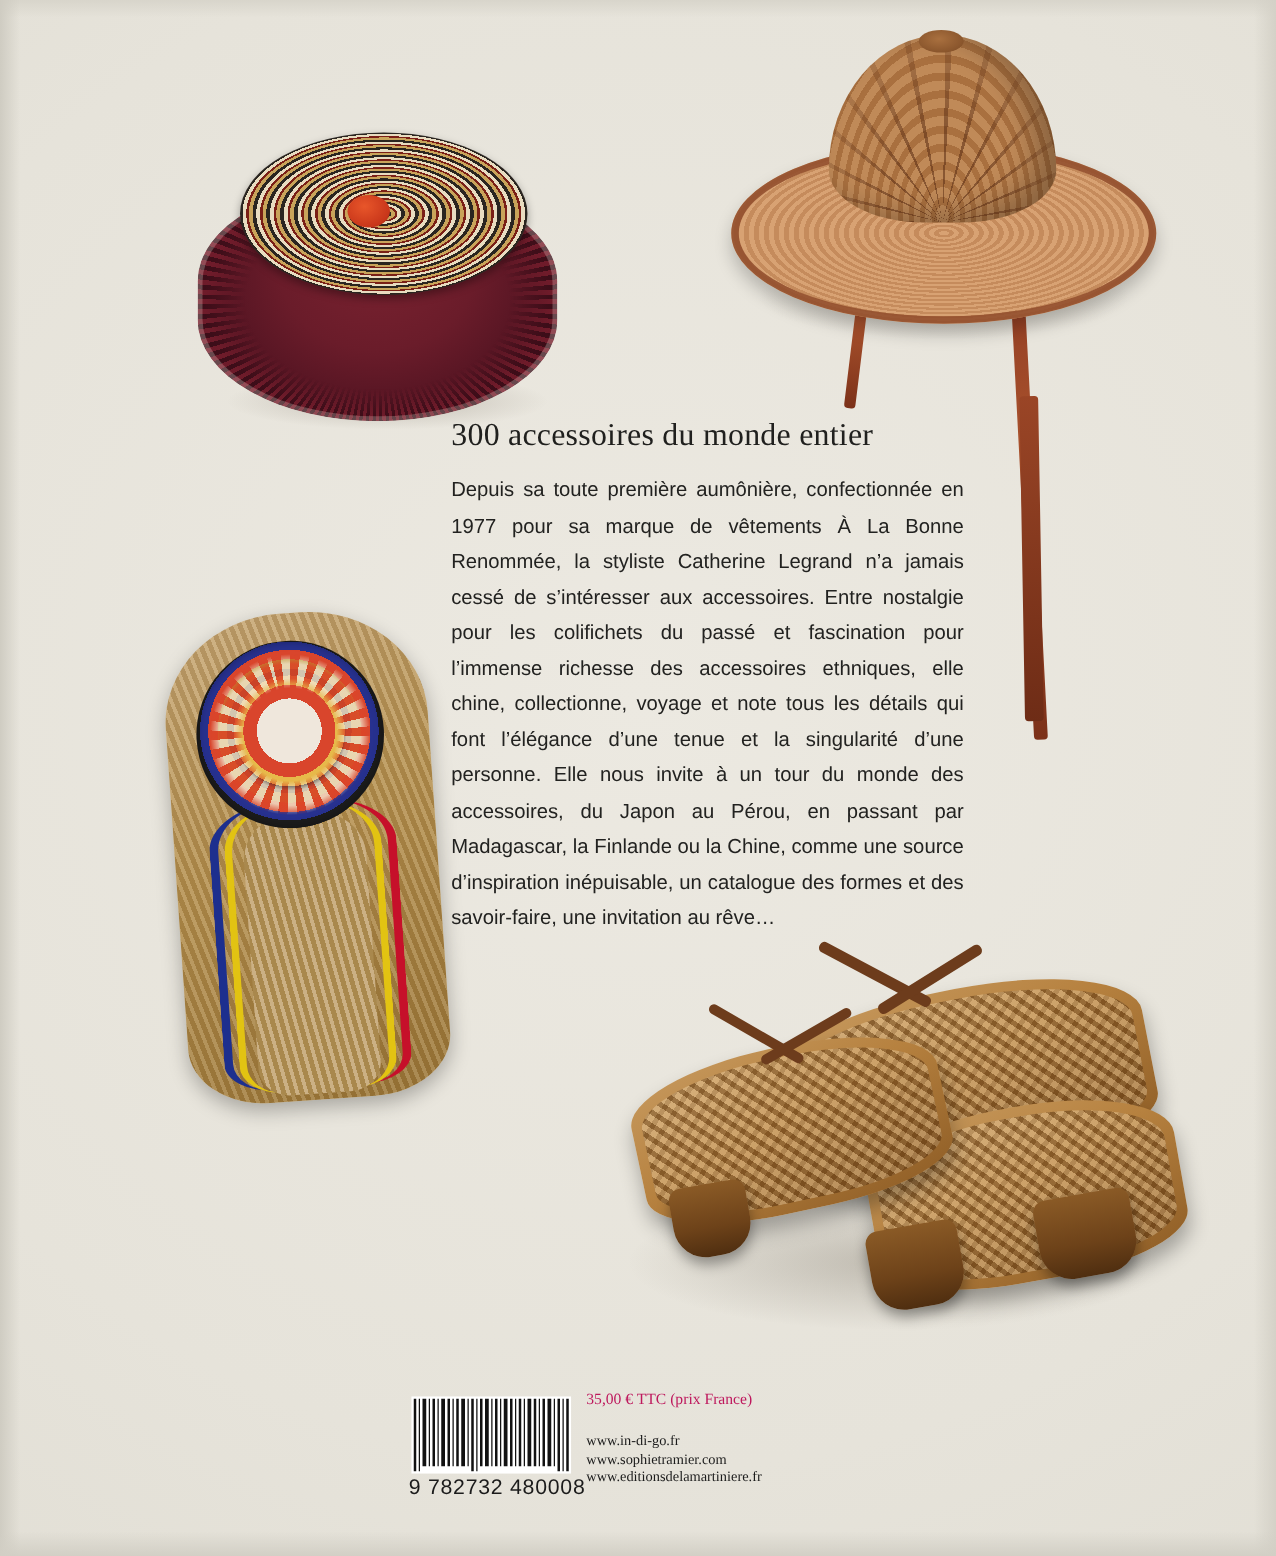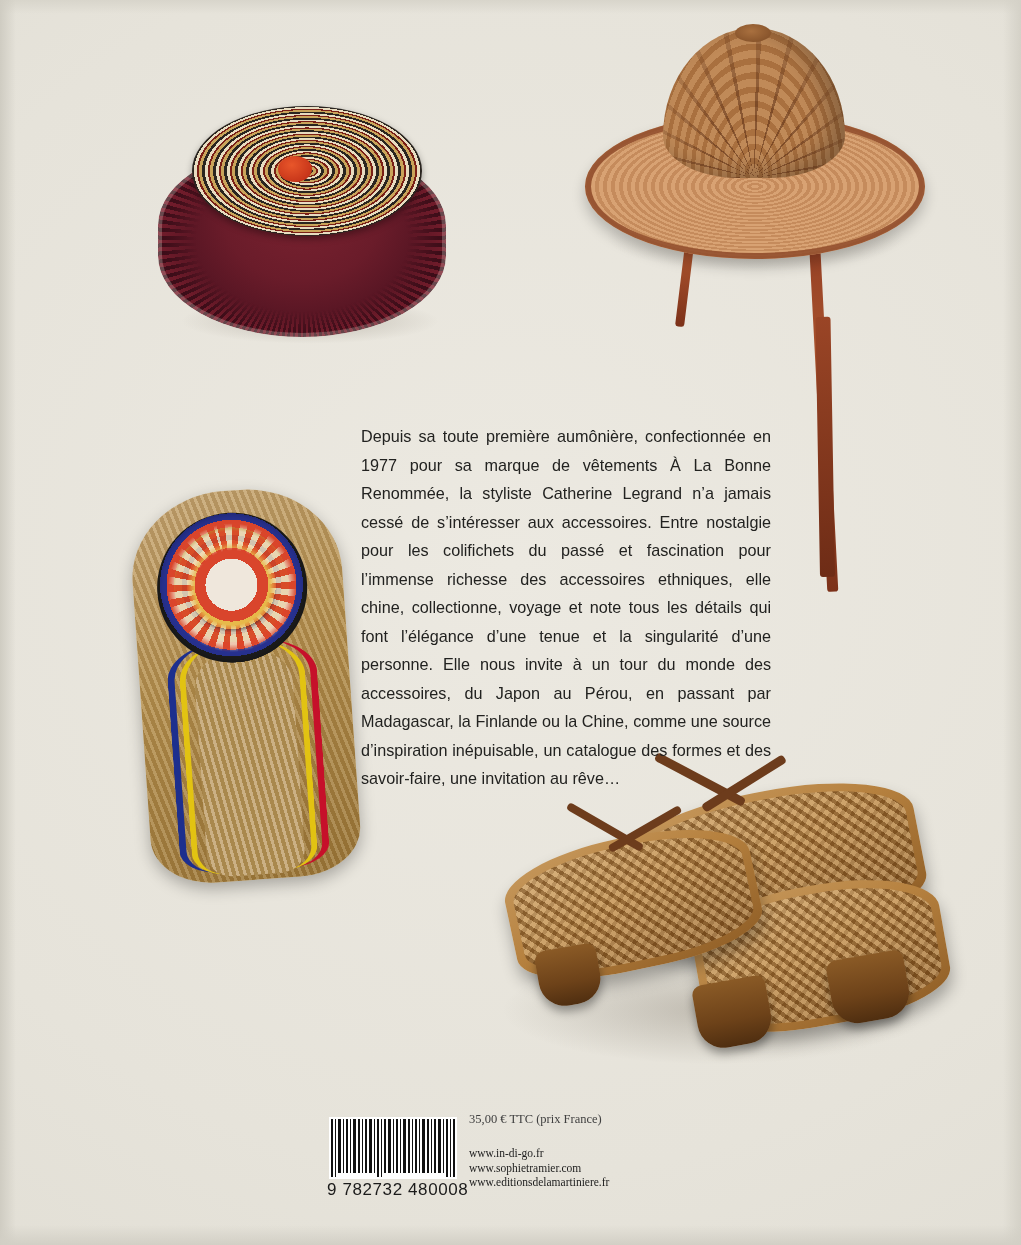--- a/index.html
+++ b/index.html
@@ -59,21 +59,20 @@
     position: absolute;
     left: 361px;
     top: 378px;
     width: 410px;
     font-family: "Liberation Sans", sans-serif;
     font-size: 16.2px;
     line-height: 28.5px;
     color: #222220;
     text-align: justify;
     text-justify: inter-word;
-    margin-top: 44px;
   }
 
   
   .barcode {
     position: absolute;
     left: 329px;
     top: 1117px;
     width: 128px;
     height: 62px;
   }
@@ -86,21 +85,21 @@
     font-size: 17px;
     letter-spacing: 0.6px;
     color: #1b1b1b;
   }
   .price {
     position: absolute;
     left: 469px;
     top: 1112px;
     font-family: "Liberation Serif", serif;
     font-size: 12.5px;
-    color: #404040;
+    color: #be185d;
   }
   .urls {
     position: absolute;
     left: 469px;
     top: 1146px;
     font-family: "Liberation Serif", serif;
     font-size: 11.5px;
     line-height: 14.5px;
     color: #1c1c1c;
   }
@@ -356,20 +355,21 @@
     <div class="sandal sandal-a"></div>
     <div class="sandal-heel heel-1"></div>
     <div class="sandal-heel heel-2"></div>
     <div class="sandal-heel heel-3"></div>
     <div class="thong thong-1"></div>
     <div class="thong thong-2"></div>
     <div class="thong thong-3"></div>
     <div class="thong thong-4"></div>
   </div>
 
+  <div class="title">300 accessoires du monde entier</div>
   <div class="body-text">Depuis sa toute première aumônière, confectionnée en 1977 pour sa marque de vêtements À La Bonne Renommée, la styliste Catherine Legrand n’a jamais cessé de s’intéresser aux accessoires. Entre nostalgie pour les colifichets du passé et fascination pour l’immense richesse des accessoires ethniques, elle chine, collectionne, voyage et note tous les détails qui font l’élégance d’une tenue et la singularité d’une personne. Elle nous invite à un tour du monde des accessoires, du Japon au Pérou, en passant par Madagascar, la Finlande ou la Chine, comme une source d’inspiration inépuisable, un catalogue des formes et des savoir-faire, une invitation au rêve…</div>
 
   <div class="barcode">
     <svg width="128" height="62" viewBox="0 0 128 62" aria-hidden="true">
       <rect x="0" y="0" width="128" height="62" fill="#ffffff"></rect>
       <g fill="#111111">
         <rect x="2" y="2" width="2" height="58"></rect>
         <rect x="6" y="2" width="1" height="58"></rect>
         <rect x="9" y="2" width="3" height="54"></rect>
         <rect x="14" y="2" width="1" height="54"></rect>

